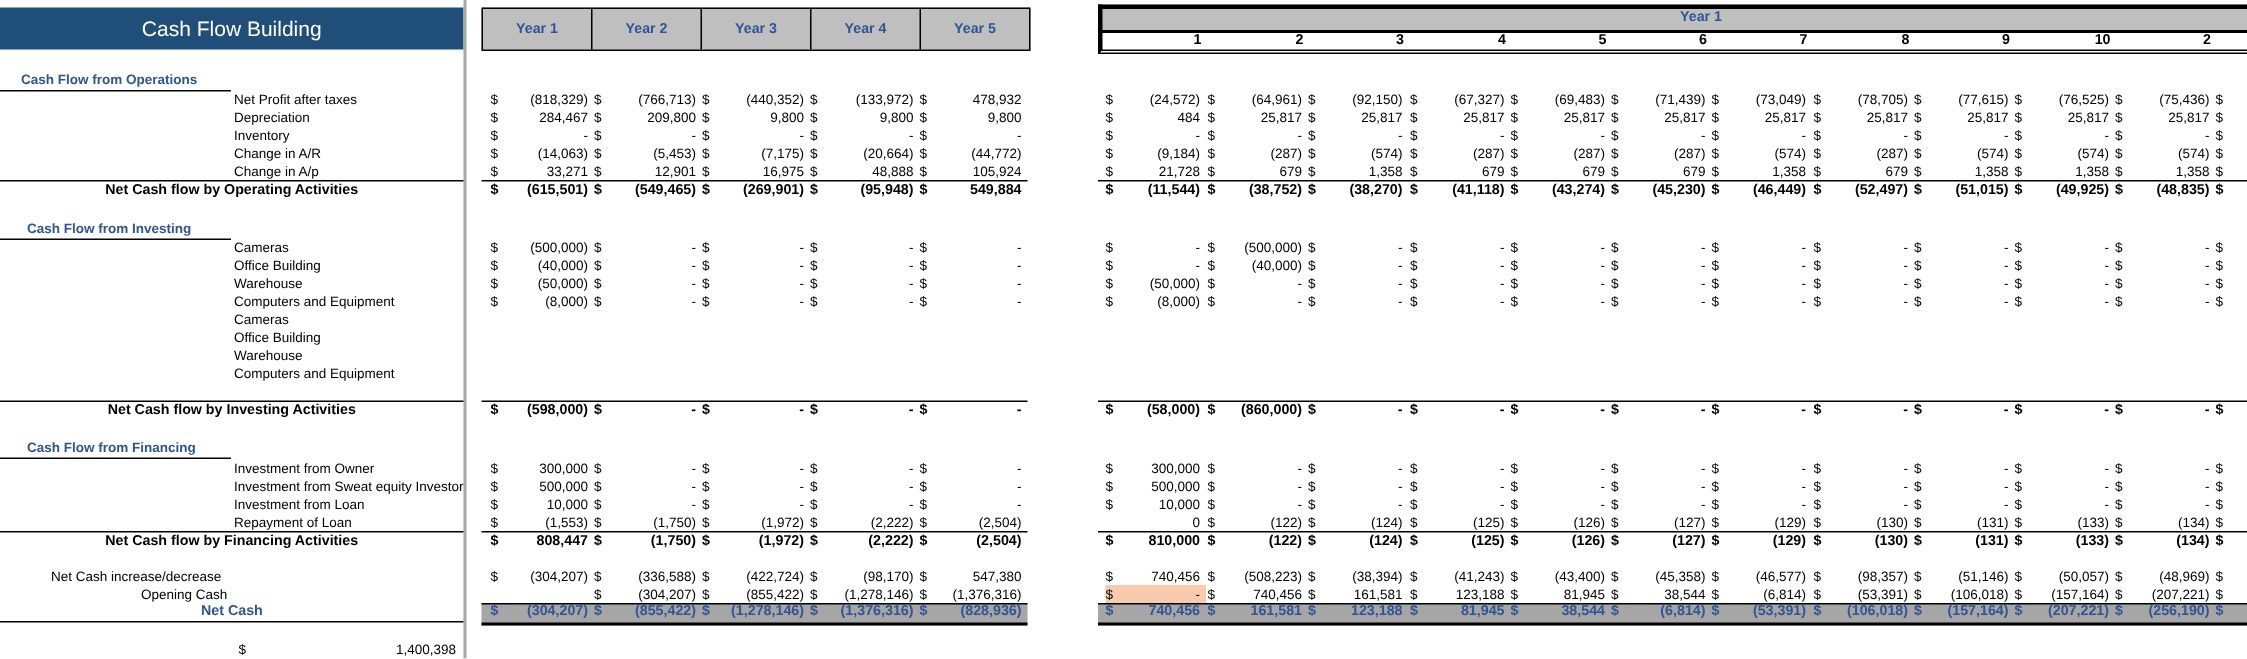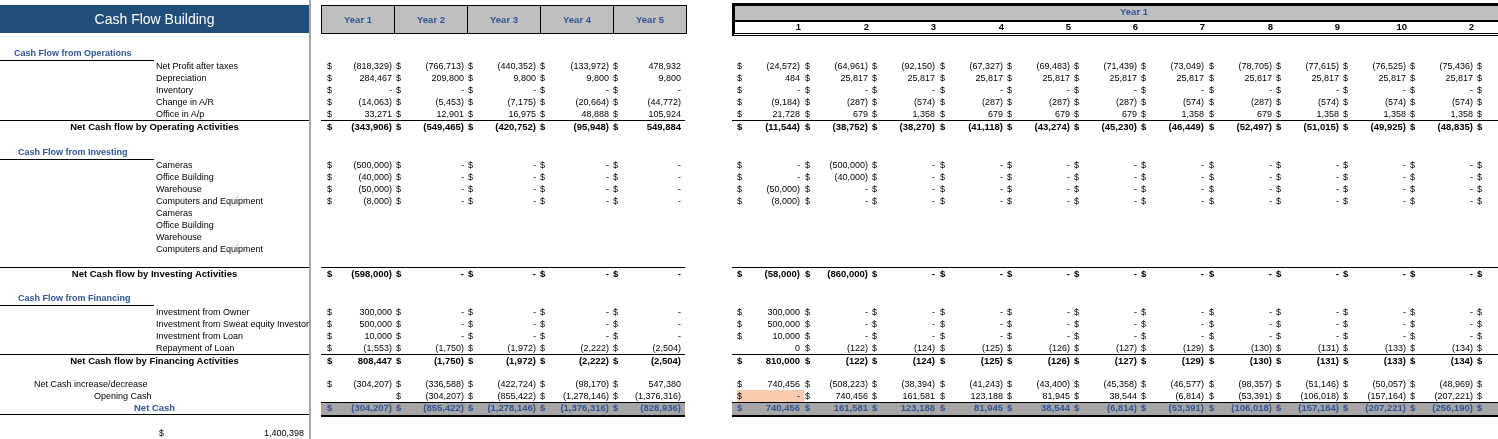--- a/index.html
+++ b/index.html
@@ -373,21 +373,21 @@
         <span class="val">(574)</span>
       </div>
       <div class="cell" style="left:1410px;width:67px;">
         <span class="dol">$</span>
         <span class="val">(574)</span>
       </div>
       <div class="cell" style="left:1477px;width:21px;">
         <span class="dol">$</span>
       </div>
     </div>
-    <div class="abs label" style="left:156px;top:108px;">Office in A/p</div>
+    <div class="abs label" style="left:156px;top:108px;">Change in A/p</div>
     <div class="row" style="left:0;top:108px;width:700px;">
       <div class="cell" style="left:327px;width:69px;">
         <span class="dol">$</span>
         <span class="val">33,271</span>
       </div>
       <div class="cell" style="left:396px;width:72px;">
         <span class="dol">$</span>
         <span class="val">12,901</span>
       </div>
       <div class="cell" style="left:468px;width:72px;">
@@ -448,29 +448,29 @@
         <span class="dol">$</span>
         <span class="val">1,358</span>
       </div>
       <div class="cell" style="left:1477px;width:21px;">
         <span class="dol">$</span>
       </div>
     </div>
     <div class="row bold" style="left:0;top:121px;width:700px;">
       <div class="cell" style="left:327px;width:69px;">
         <span class="dol">$</span>
-        <span class="val">(343,906)</span>
+        <span class="val">(615,501)</span>
       </div>
       <div class="cell" style="left:396px;width:72px;">
         <span class="dol">$</span>
         <span class="val">(549,465)</span>
       </div>
       <div class="cell" style="left:468px;width:72px;">
         <span class="dol">$</span>
-        <span class="val">(420,752)</span>
+        <span class="val">(269,901)</span>
       </div>
       <div class="cell" style="left:540px;width:73px;">
         <span class="dol">$</span>
         <span class="val">(95,948)</span>
       </div>
       <div class="cell" style="left:613px;width:72px;">
         <span class="dol">$</span>
         <span class="val">549,884</span>
       </div>
     </div>

